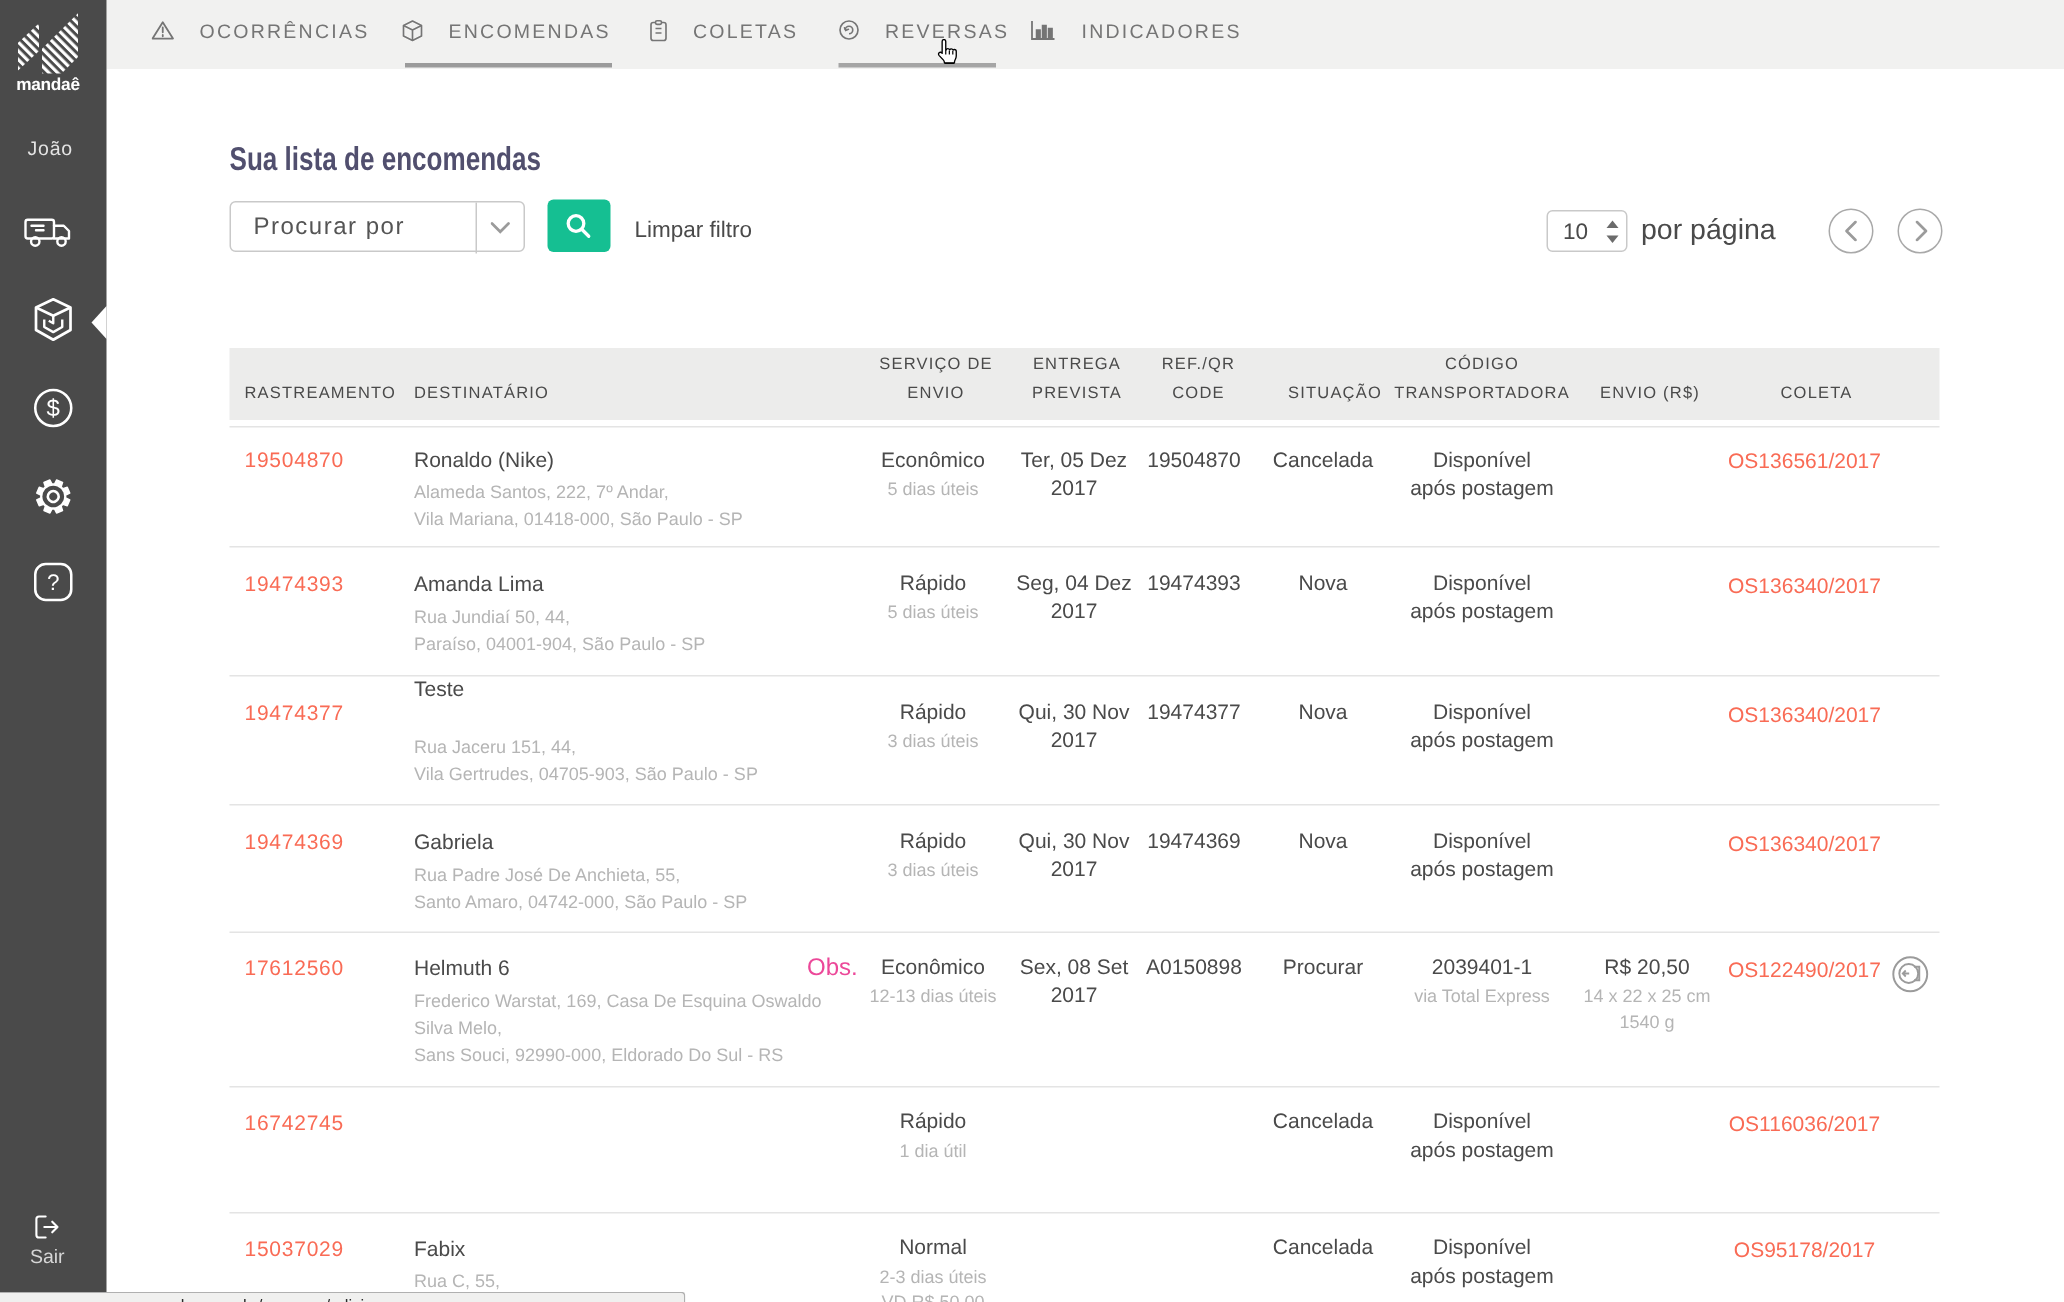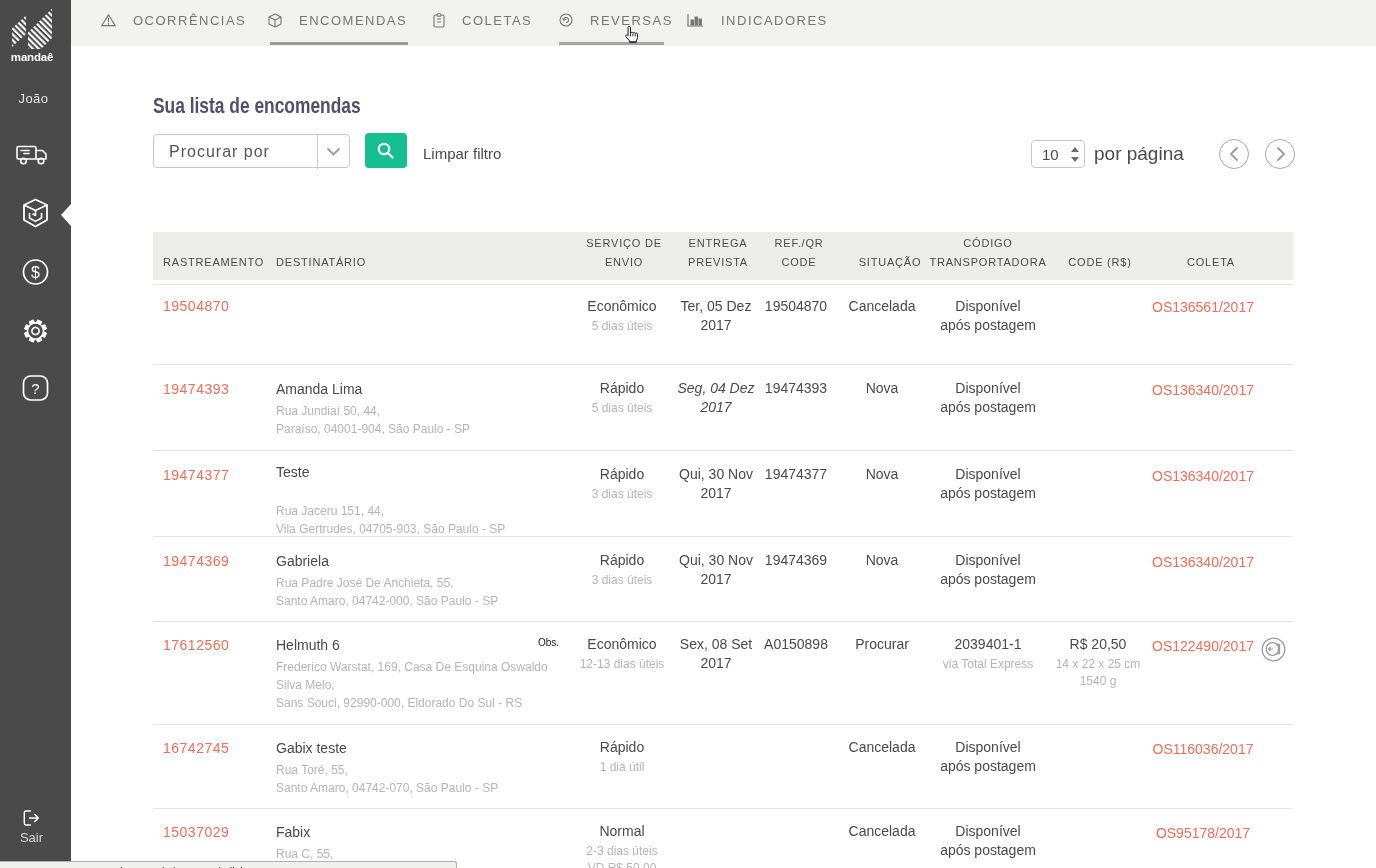--- a/index.html
+++ b/index.html
@@ -37,21 +37,21 @@
 .th { position:absolute; font-size:11px; color:#4a4a4a; letter-spacing:0.8px; line-height:19px; }
 .row { position:absolute; left:153px; width:1140px; border-bottom:1px solid #e4e4e4; }
 .track { position:absolute; left:10px; color:#f96b55; font-size:14px; letter-spacing:0.5px; }
 .dest { position:absolute; left:123px; }
 .dest .nm { font-size:14px; color:#4a4a4a; }
 .dest .ad { font-size:12px; color:#b5b5b5; line-height:18px; }
 .cc { position:absolute; text-align:center; }
 .l1 { font-size:14px; color:#4a4a4a; line-height:19px; }
 .l2 { font-size:12px; color:#b5b5b5; line-height:17px; margin-top:2px; }
 .os { position:absolute; color:#f96b55; font-size:14px; text-align:center; }
-.obs { position:absolute; color:#0f172a; font-size:10px; }
+.obs { position:absolute; color:#ec4899; font-size:16px; }
 
 
 #statusbar { position:absolute; left:0; top:861px; width:457px; height:7px; background:#f0f0ef; border:1px solid #b0b0b0; border-bottom:none; border-left:none; border-top-right-radius:3px; z-index:9; overflow:hidden; }
 #statusbar span { position:absolute; left:74px; top:3px; font-size:11px; color:#2a2a2a; }
 </style>
 </head>
 <body>
 
 <div id="sidebar">
   <svg class="side-ic" style="top:0px" width="71" height="50" viewBox="0 0 71 50">
@@ -210,26 +210,30 @@
 </div>
 
 <div id="thead">
   <div class="th" style="left:10px; top:21px;">RASTREAMENTO</div>
   <div class="th" style="left:123px; top:21px;">DESTINATÁRIO</div>
   <div class="th" style="left:401px; top:2px; width:140px; text-align:center;">SERVIÇO DE<br>ENVIO</div>
   <div class="th" style="left:495px; top:2px; width:140px; text-align:center;">ENTREGA<br>PREVISTA</div>
   <div class="th" style="left:576px; top:2px; width:140px; text-align:center;">REF./QR<br>CODE</div>
   <div class="th" style="left:667px; top:21px; width:140px; text-align:center;">SITUAÇÃO</div>
   <div class="th" style="left:765px; top:2px; width:140px; text-align:center;">CÓDIGO<br>TRANSPORTADORA</div>
-  <div class="th" style="left:877px; top:21px; width:140px; text-align:center;">CODE (R$)</div>
+  <div class="th" style="left:877px; top:21px; width:140px; text-align:center;">ENVIO (R$)</div>
   <div class="th" style="left:988px; top:21px; width:140px; text-align:center;">COLETA</div>
 </div>
 
 <div class="row" style="top:284px; height:80px; border-bottom:none; border-top:1px solid #e4e4e4;">
   <div class="track" style="top:13px">19504870</div>
+  <div class="dest" style="top:13px">
+      <div class="nm">Ronaldo (Nike)</div>
+    <div class="ad" style="margin-top:5px">Alameda Santos, 222, 7º Andar,<br>Vila Mariana, 01418-000, São Paulo - SP</div>
+    </div>
   <div class="cc" style="left:399px; top:12px; width:140px;">
       <div class="l1">Econômico</div>
       <div class="l2">5 dias úteis</div>
     </div>
   <div class="cc" style="left:493px; top:12px; width:140px;">
       <div class="l1">Ter, 05 Dez<br>2017</div>
     </div>
   <div class="cc" style="left:573px; top:12px; width:140px;">
       <div class="l1">19504870</div>
     </div>
@@ -245,38 +249,38 @@
 <div class="row" style="top:364px; height:86px; border-bottom:none; border-top:1px solid #e4e4e4;">
   <div class="track" style="top:16px">19474393</div>
   <div class="dest" style="top:16px">
       <div class="nm">Amanda Lima</div>
     <div class="ad" style="margin-top:5px">Rua Jundiaí 50, 44,<br>Paraíso, 04001-904, São Paulo - SP</div>
     </div>
   <div class="cc" style="left:399px; top:14px; width:140px;">
       <div class="l1">Rápido</div>
       <div class="l2">5 dias úteis</div>
     </div>
-  <div class="cc" style="left:493px; top:14px; width:140px;font-style:italic;">
+  <div class="cc" style="left:493px; top:14px; width:140px;">
       <div class="l1">Seg, 04 Dez<br>2017</div>
     </div>
   <div class="cc" style="left:573px; top:14px; width:140px;">
       <div class="l1">19474393</div>
     </div>
   <div class="cc" style="left:659px; top:14px; width:140px;">
       <div class="l1">Nova</div>
     </div>
   <div class="cc" style="left:765px; top:14px; width:140px;">
       <div class="l1">Disponível<br>após postagem</div>
     </div>
   <div class="os" style="left:980px; top:17px; width:140px;">OS136340/2017</div>
 </div>
 
 <div class="row" style="top:450px; height:86px; border-bottom:none; border-top:1px solid #e4e4e4;">
   <div class="track" style="top:16px">19474377</div>
-  <div class="dest" style="top:13px">
+  <div class="dest" style="top:0">
       <div class="nm">Teste</div>
     <div class="ad" style="margin-top:22px">Rua Jaceru 151, 44,<br>Vila Gertrudes, 04705-903, São Paulo - SP</div>
     </div>
   <div class="cc" style="left:399px; top:14px; width:140px;">
       <div class="l1">Rápido</div>
       <div class="l2">3 dias úteis</div>
     </div>
   <div class="cc" style="left:493px; top:14px; width:140px;">
       <div class="l1">Qui, 30 Nov<br>2017</div>
     </div>
@@ -351,24 +355,20 @@
       <circle cx="12.5" cy="12.5" r="11.3"></circle>
       <circle cx="11.5" cy="12" r="6.3"></circle>
       <path d="M15 7.5 h3.5 v9 h-3.5"></path>
       <path d="M9.5 10 l-2 2 2 2 M7.8 12 h4" stroke-width="1.2"></path>
     </g>
   </svg>
 </div>
 
 <div class="row" style="top:724px; height:84px; border-bottom:none; border-top:1px solid #e4e4e4;">
   <div class="track" style="top:15px">16742745</div>
-  <div class="dest" style="top:15px">
-      <div class="nm">Gabix teste</div>
-    <div class="ad" style="margin-top:5px">Rua Toré, 55,<br>Santo Amaro, 04742-070, São Paulo - SP</div>
-    </div>
   <div class="cc" style="left:399px; top:13px; width:140px;">
       <div class="l1">Rápido</div>
       <div class="l2">1 dia útil</div>
     </div>
   <div class="cc" style="left:659px; top:13px; width:140px;">
       <div class="l1">Cancelada</div>
     </div>
   <div class="cc" style="left:765px; top:13px; width:140px;">
       <div class="l1">Disponível<br>após postagem</div>
     </div>

